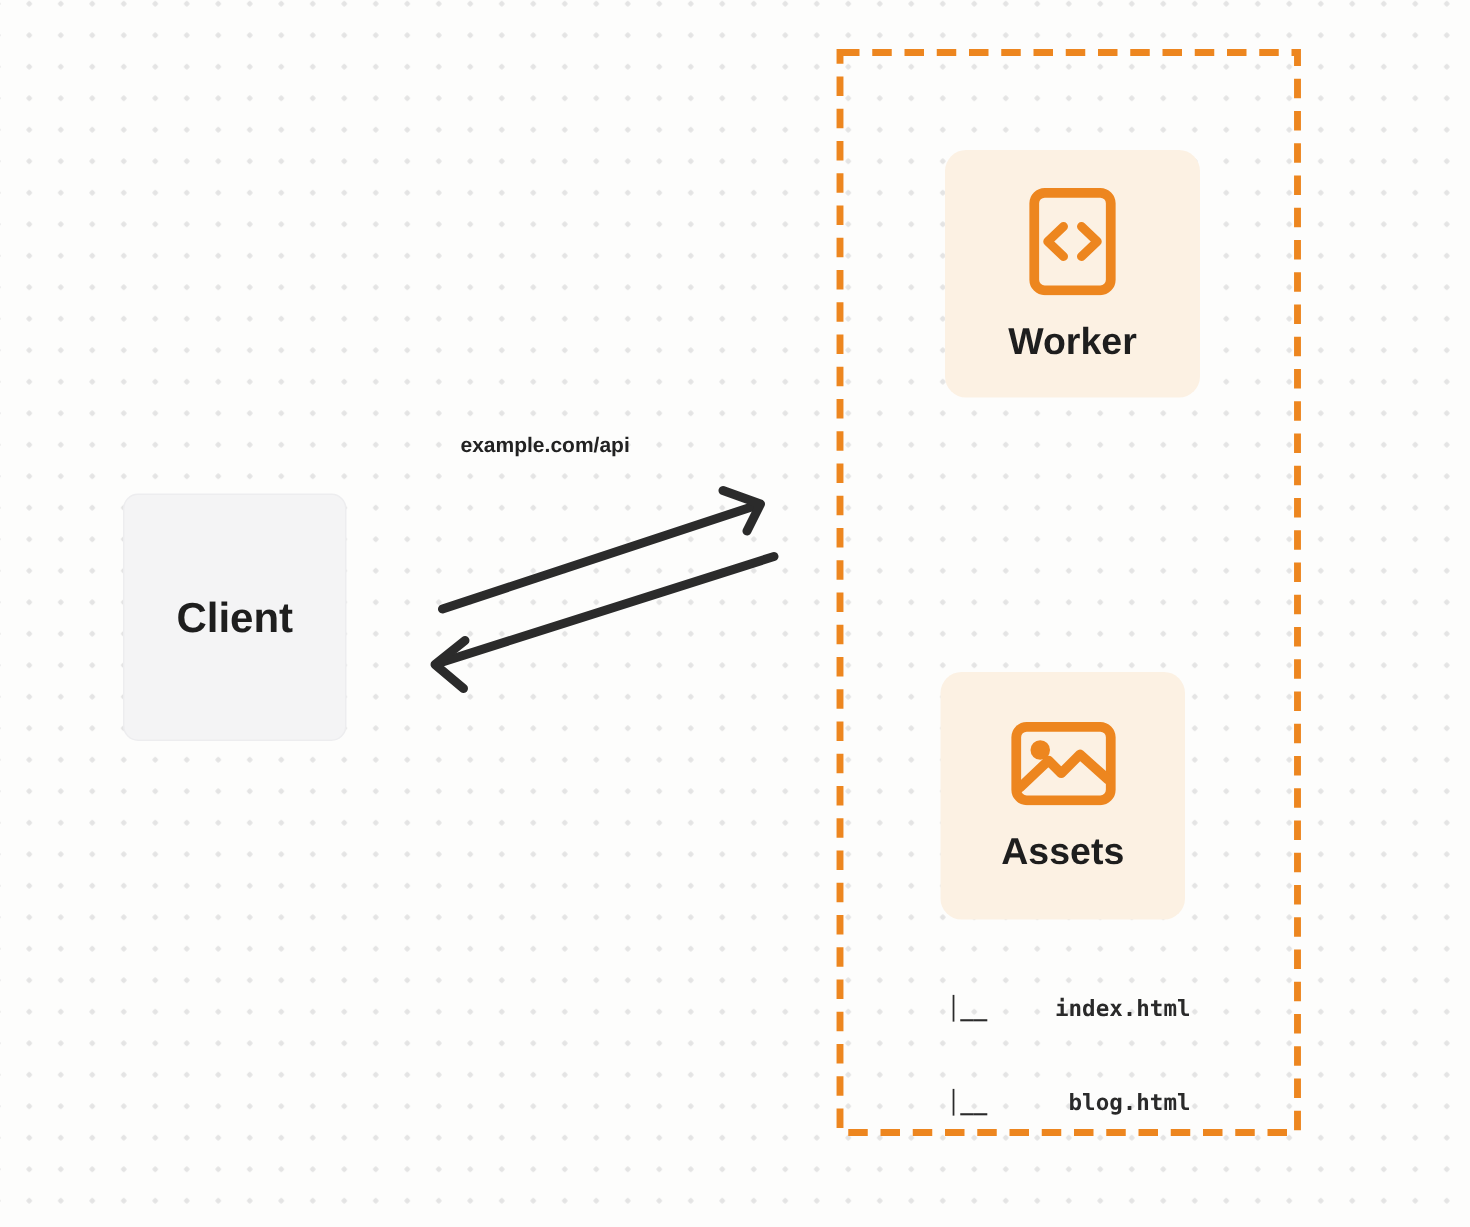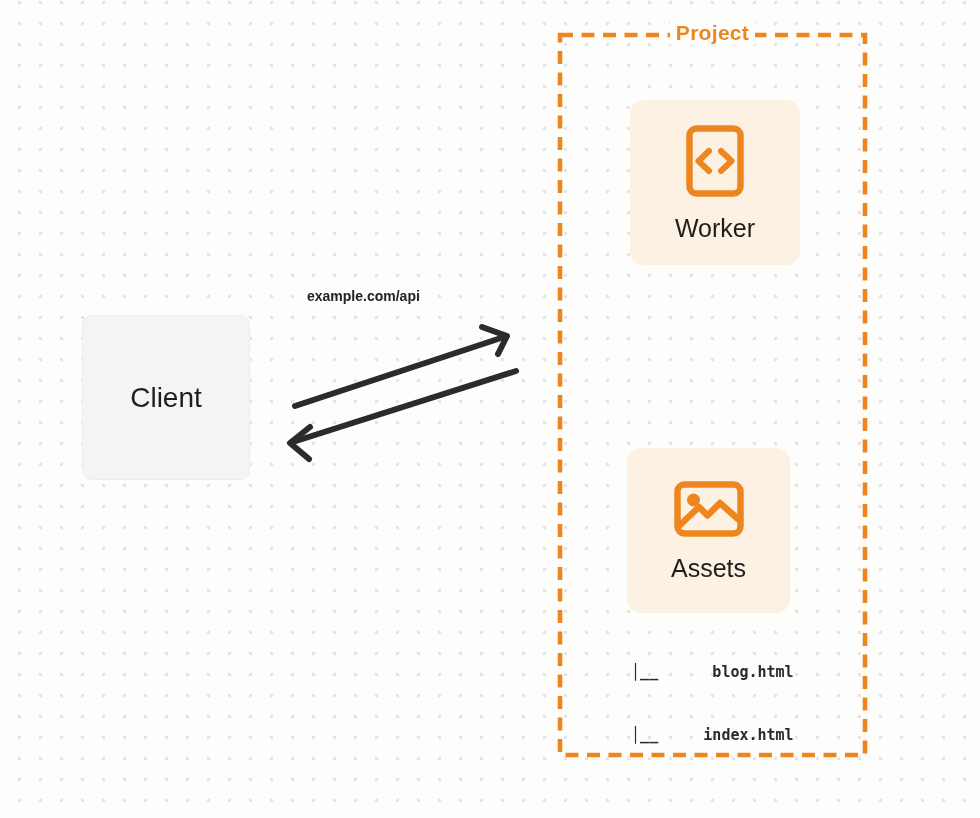--- a/index.html
+++ b/index.html
@@ -43,42 +43,42 @@
   .node {
     position: absolute;
     display: flex;
     flex-direction: column;
     align-items: center;
     justify-content: center;
     box-sizing: border-box;
     z-index: 2;
   }
   .node-client {
-    left: 82px; top: 315px;
-    width: 168px; height: 165px;
+    left: 82px; top: 329px;
+    width: 149px; height: 165px;
     background: #F4F4F5;
     border: 1px solid #EDEDEF;
     border-radius: 10px;
   }
   .node-client .node-label { font-size: 28px; }
   .node-worker {
     left: 630px; top: 100px;
     width: 170px; height: 165px;
     background: #FCF1E3;
     border-radius: 14px;
   }
   .node-assets {
     left: 627px; top: 448px;
     width: 163px; height: 165px;
     background: #FCF1E3;
     border-radius: 14px;
   }
   .node-label {
     font-size: 25px;
-    font-weight: 400;
+    font-weight: 700;
     color: #1E1E1E;
     line-height: 1;
   }
   .node-icon { display: block; margin-bottom: 19px; }
   .url-label {
     position: absolute;
     left: 307px; top: 288px;
     font-size: 14px;
     font-weight: 700;
     color: #222222;
@@ -109,23 +109,20 @@
       <line x1="295" y1="406" x2="501" y2="338"></line>
       <polyline points="482,327 507,336 498,354"></polyline>
     </g>
 
     <g stroke="#2B2B2B" stroke-width="6" fill="none" stroke-linecap="round" stroke-linejoin="round">
       <line x1="516" y1="371" x2="296" y2="441"></line>
       <polyline points="310,427 290,443 309,459"></polyline>
     </g>
   </svg>
 
-  <div class="project-label">
-    <span>Project</span>
-  </div>
 
   <div class="node node-client">
     <span class="node-label">Client</span>
   </div>
 
   <div class="node node-worker">
     <svg class="node-icon" width="58" height="72" viewBox="0 0 58 72">
       <rect x="3.5" y="3.5" width="51" height="65" rx="7" fill="none" stroke="#ED861F" stroke-width="6.5"></rect>
       <polyline points="23,26 12.5,36 23,46" fill="none" stroke="#ED861F" stroke-width="6" stroke-linecap="round" stroke-linejoin="round"></polyline>
       <polyline points="35,26 45.5,36 35,46" fill="none" stroke="#ED861F" stroke-width="6" stroke-linecap="round" stroke-linejoin="round"></polyline>
@@ -138,18 +135,18 @@
       <rect x="3.5" y="3.5" width="63" height="49" rx="7" fill="none" stroke="#ED861F" stroke-width="6.5"></rect>
       <circle cx="19.5" cy="19" r="6.5" fill="#ED861F"></circle>
       <polyline points="6,44 25,26 33.5,34.5 46,22 64.5,38.5" fill="none" stroke="#ED861F" stroke-width="6.5" stroke-linecap="round" stroke-linejoin="round"></polyline>
     </svg>
     <span class="node-label">Assets</span>
   </div>
 
   <div class="url-label">example.com/api</div>
 
   <div class="file-tree">
+    <div>   │__     index.html</div>
     <div>   │__      blog.html</div>
-    <div>   │__     index.html</div>
     
   </div>
 
 </div>
 
 </body></html>

